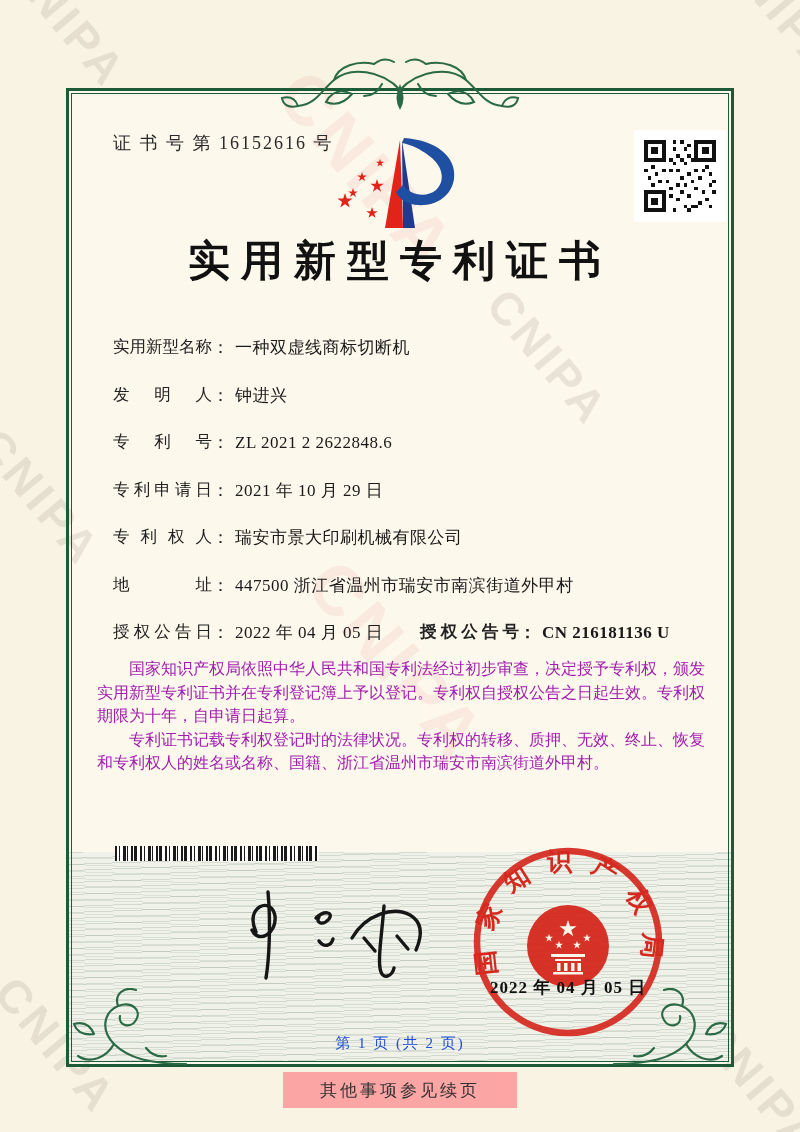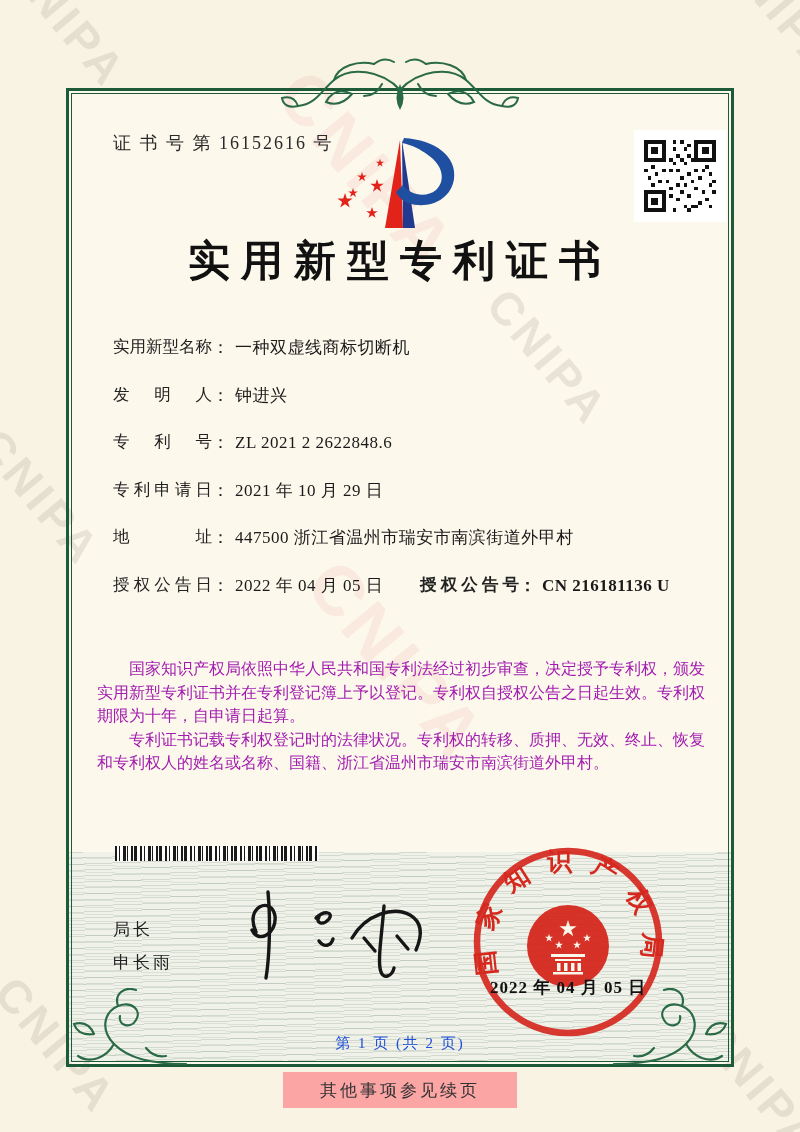--- a/index.html
+++ b/index.html
@@ -164,41 +164,40 @@
       <div class="frow">
         <span class="flabel">发明人</span><span class="colon">：</span><span class="fvalue">钟进兴</span>
       </div>
       <div class="frow">
         <span class="flabel">专利号</span><span class="colon">：</span><span class="fvalue">ZL 2021 2 2622848.6</span>
       </div>
       <div class="frow">
         <span class="flabel">专利申请日</span><span class="colon">：</span><span class="fvalue">2021 年 10 月 29 日</span>
       </div>
       <div class="frow">
+        <span class="flabel">专利权人</span><span class="colon">：</span><span class="fvalue">瑞安市景大印刷机械有限公司</span>
+      </div>
+      <div class="frow">
         <span class="flabel">地址</span><span class="colon">：</span><span class="fvalue">447500 浙江省温州市瑞安市南滨街道外甲村</span>
       </div>
       <div class="frow">
         <span class="flabel">授权公告日</span><span class="colon">：</span><span class="fvalue">2022 年 04 月 05 日</span>
         <span class="fgroup2">
           <span class="flabel">授权公告号</span><span class="colon">：</span><span class="fvalue">CN 216181136 U</span>
         </span>
       </div>
     </div>
 
     <div class="paras">
       <p>国家知识产权局依照中华人民共和国专利法经过初步审查，决定授予专利权，颁发实用新型专利证书并在专利登记簿上予以登记。专利权自授权公告之日起生效。专利权期限为十年，自申请日起算。</p>
       <p>专利证书记载专利权登记时的法律状况。专利权的转移、质押、无效、终止、恢复和专利权人的姓名或名称、国籍、浙江省温州市瑞安市南滨街道外甲村。</p>
     </div>
 
     <div class="barcode"></div>
 
-    <div class="officer">
-      <div>局长</div>
-      <div>申长雨</div>
-    </div>
 
     <svg class="signature" width="210" height="98" viewBox="0 0 210 98">
       <g stroke="#161616" stroke-width="3.4" fill="none" stroke-linecap="round" stroke-linejoin="round">
         <path d="M34,46 C22,20 50,10 53,30 C55,48 36,58 30,44"></path>
         <path d="M46,6 C49,38 47,74 44,92"></path>
         <path d="M94,32 C102,24 112,26 107,33 C101,40 93,37 97,31"></path>
         <path d="M97,55 C102,62 109,60 111,53"></path>
         <path d="M130,52 C144,28 172,20 188,29 C200,36 201,48 194,64"></path>
         <path d="M162,20 C160,48 155,76 159,86 C161,93 170,91 172,82"></path>
         <path d="M142,52 L153,65"></path>

